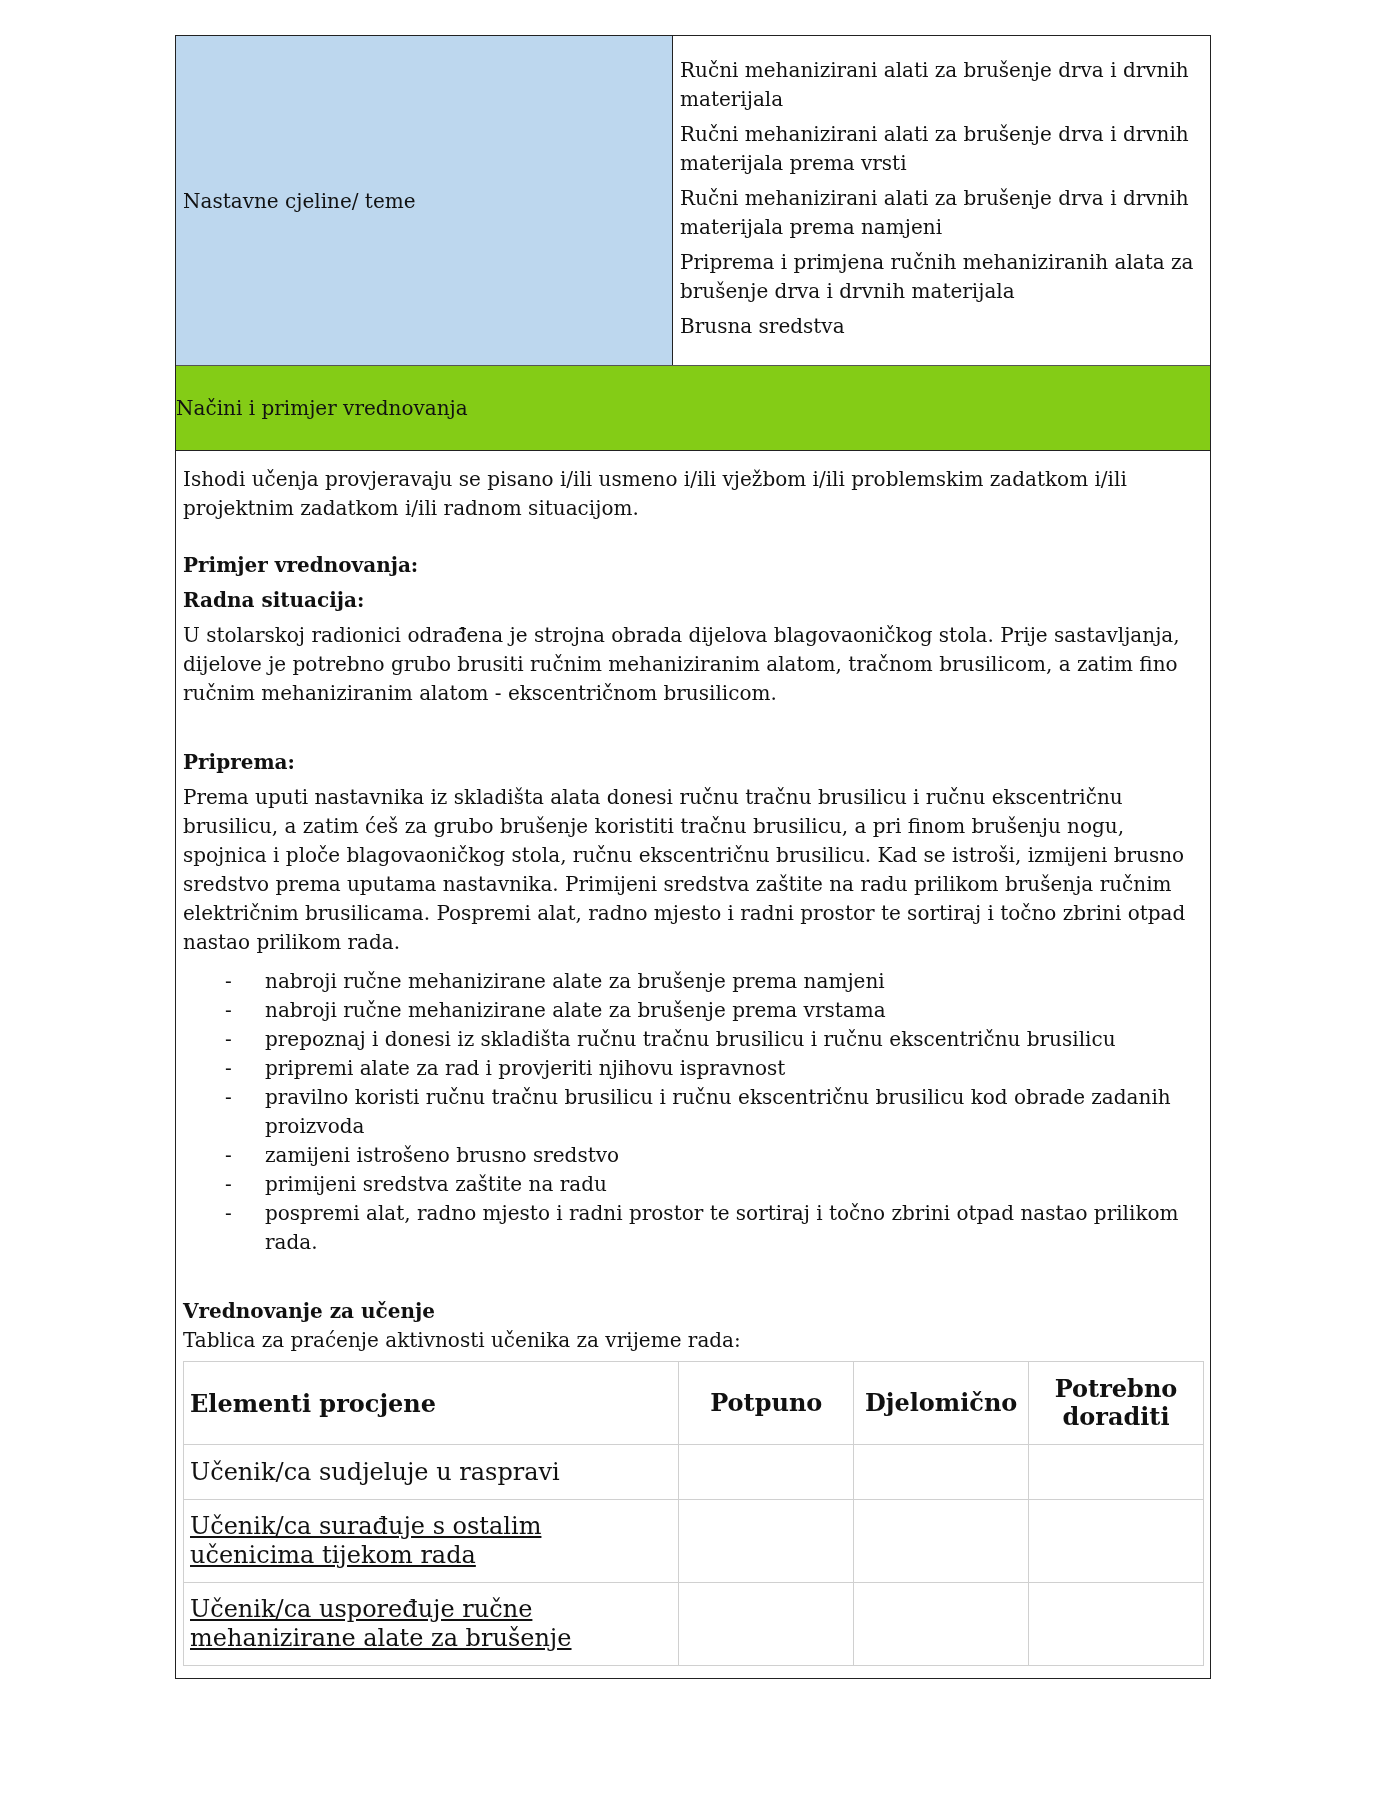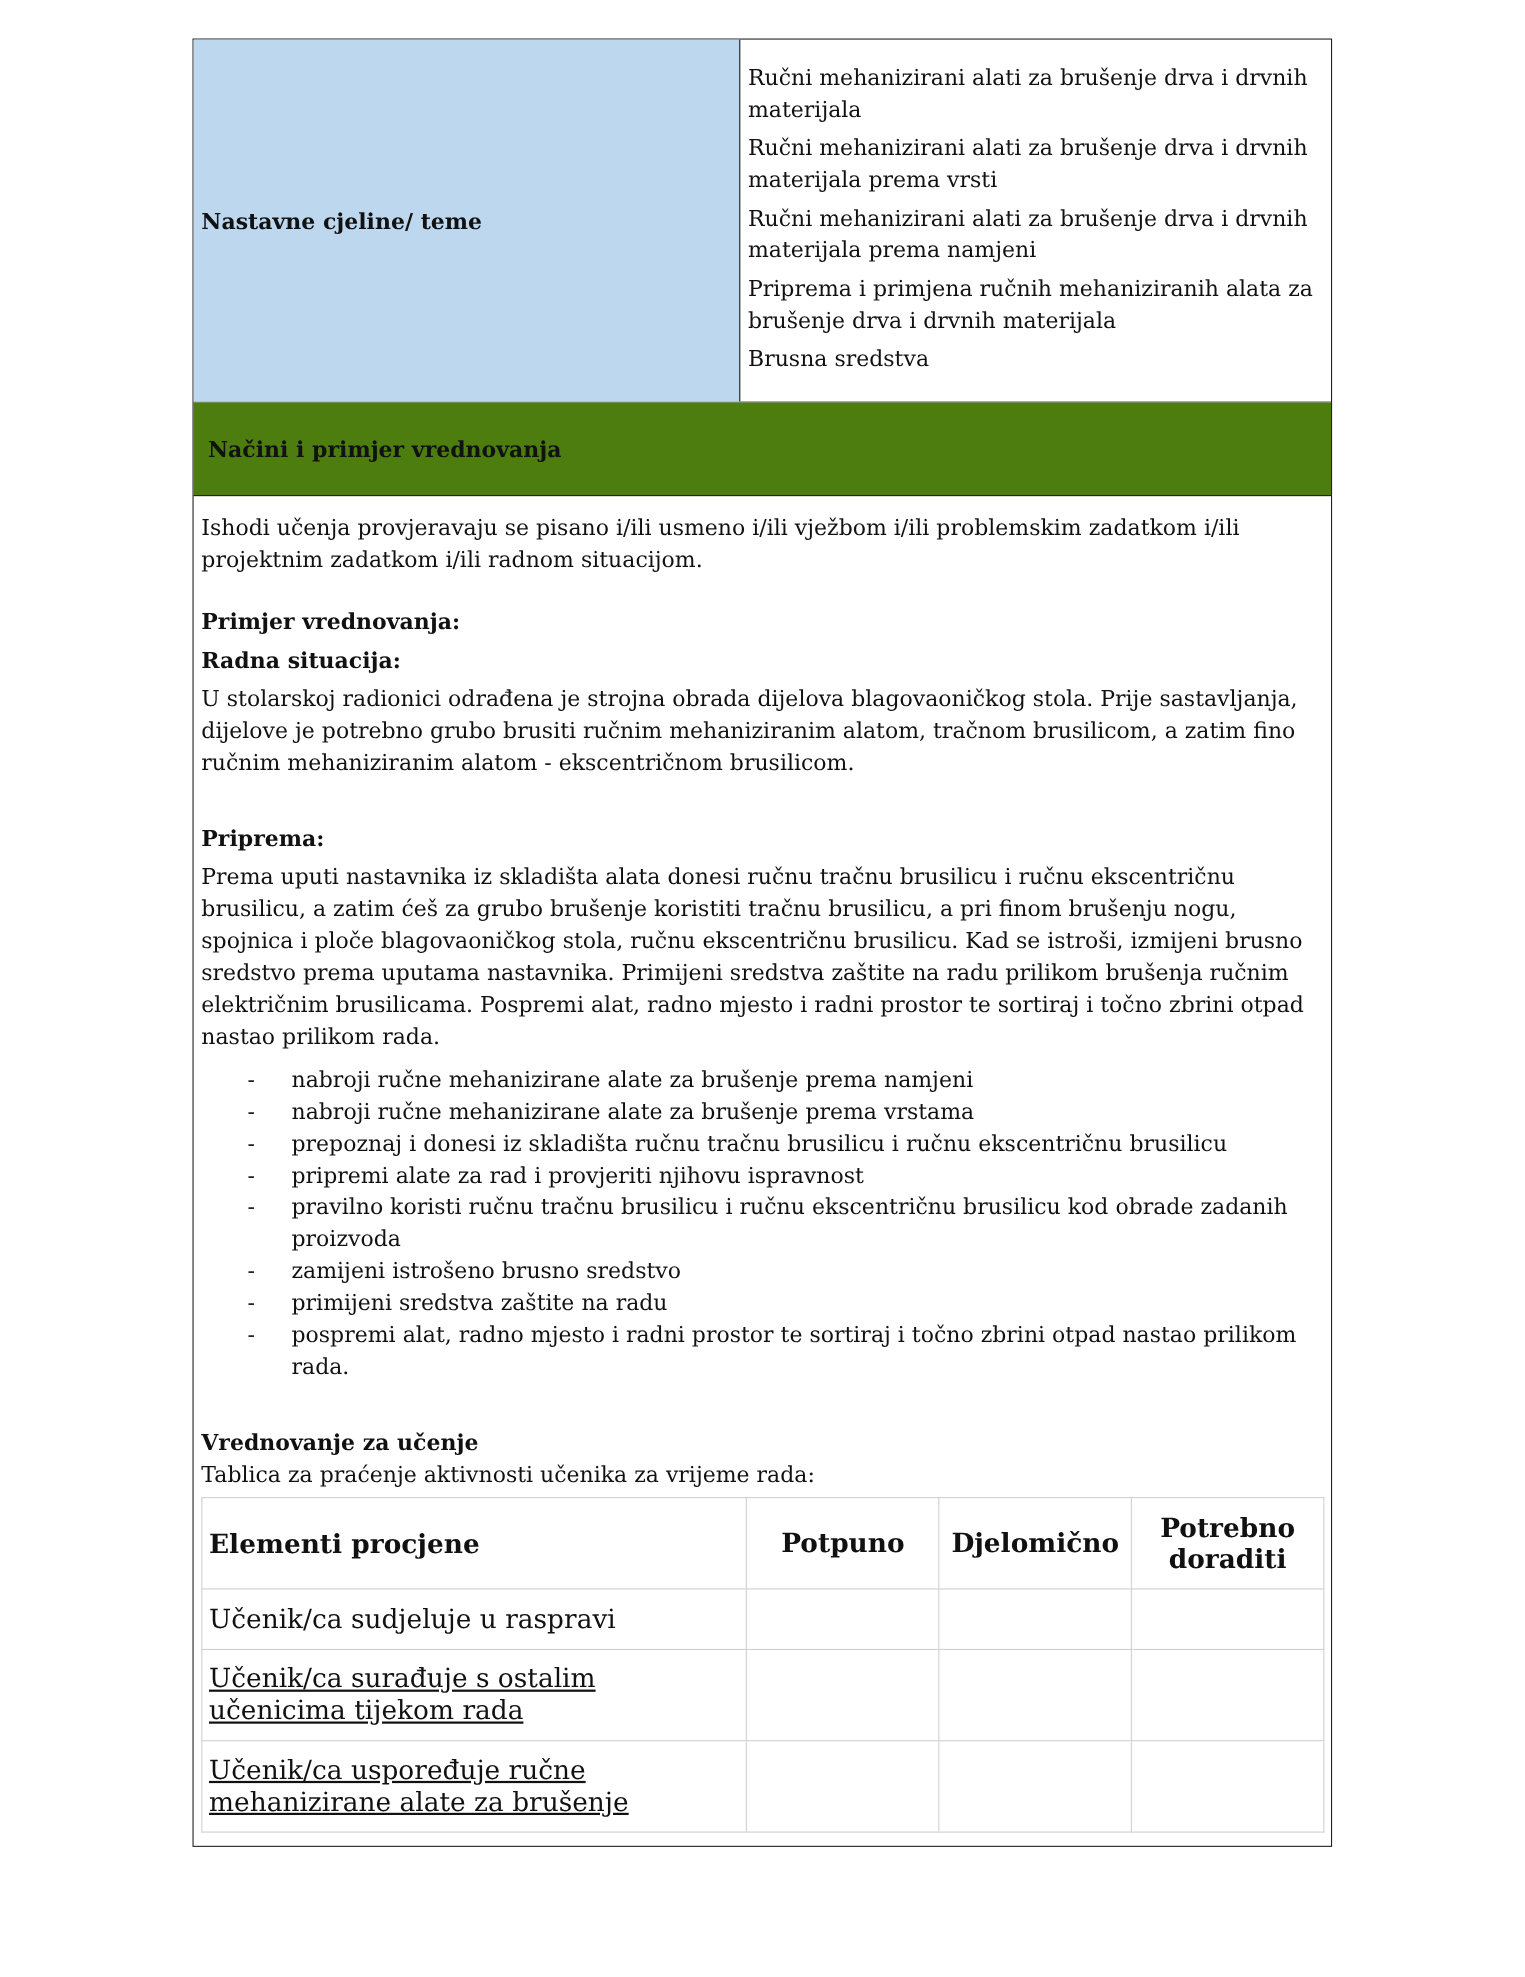--- a/index.html
+++ b/index.html
@@ -3,22 +3,22 @@
   <meta charset="utf-8">
   <style>
     html, body { margin: 0; padding: 0; background: #ffffff; }
     body { width: 1386px; height: 1797px; position: relative; font-family: "DejaVu Serif", "Liberation Serif", serif; color: #111; }
     .page { position: absolute; left: 175px; top: 35px; width: 1036px; }
     .outer { border: 1.5px solid #222; box-sizing: border-box; width: 1036px; }
     .row-top { display: flex; border-bottom: 1.5px solid #555; height: 329px; }
     .cell-left-blue { width: 497px; background: #bdd7ee; border-right: 1.5px solid #222; display: flex; align-items: center; box-sizing: border-box; padding-left: 7px; }
     .cell-right { flex: 1; padding: 20px 8px 10px 7px; box-sizing: border-box; }
     .topic { font-size: 20px; line-height: 29px; margin-bottom: 6px; }
-    .label-bold { font-weight: bold; font-size: 20px; }
-    .row-blue { background: #4d7c0f; height: 85px; border-bottom: 1.5px solid #222; display: flex; align-items: center; padding-left: 13px; box-sizing: border-box; text-align: right; }
+    .label-bold { font-weight: normal; font-size: 20px; }
+    .row-blue { background: #84cc16; height: 85px; border-bottom: 1.5px solid #222; display: flex; align-items: center; padding-left: 0; box-sizing: border-box; text-align: right; }
     .body-area { padding: 14px 8px 12px 7px; font-size: 20px; line-height: 29px; }
     .p { margin: 0; }
     .h { font-weight: bold; margin: 0; }
     .gap-s { height: 6px; }
     .gap-m { height: 28px; }
     .gap-l { height: 40px; }
     ul.dash { list-style: none; margin: 4px 0 0 0; padding: 0; }
     ul.dash li { position: relative; padding-left: 82px; line-height: 29px; }
     ul.dash li .dash-mark { position: absolute; left: 42px; top: 0; }
     table.assess { border-collapse: collapse; width: 1021px; margin-top: 6px; font-size: 24px; }

